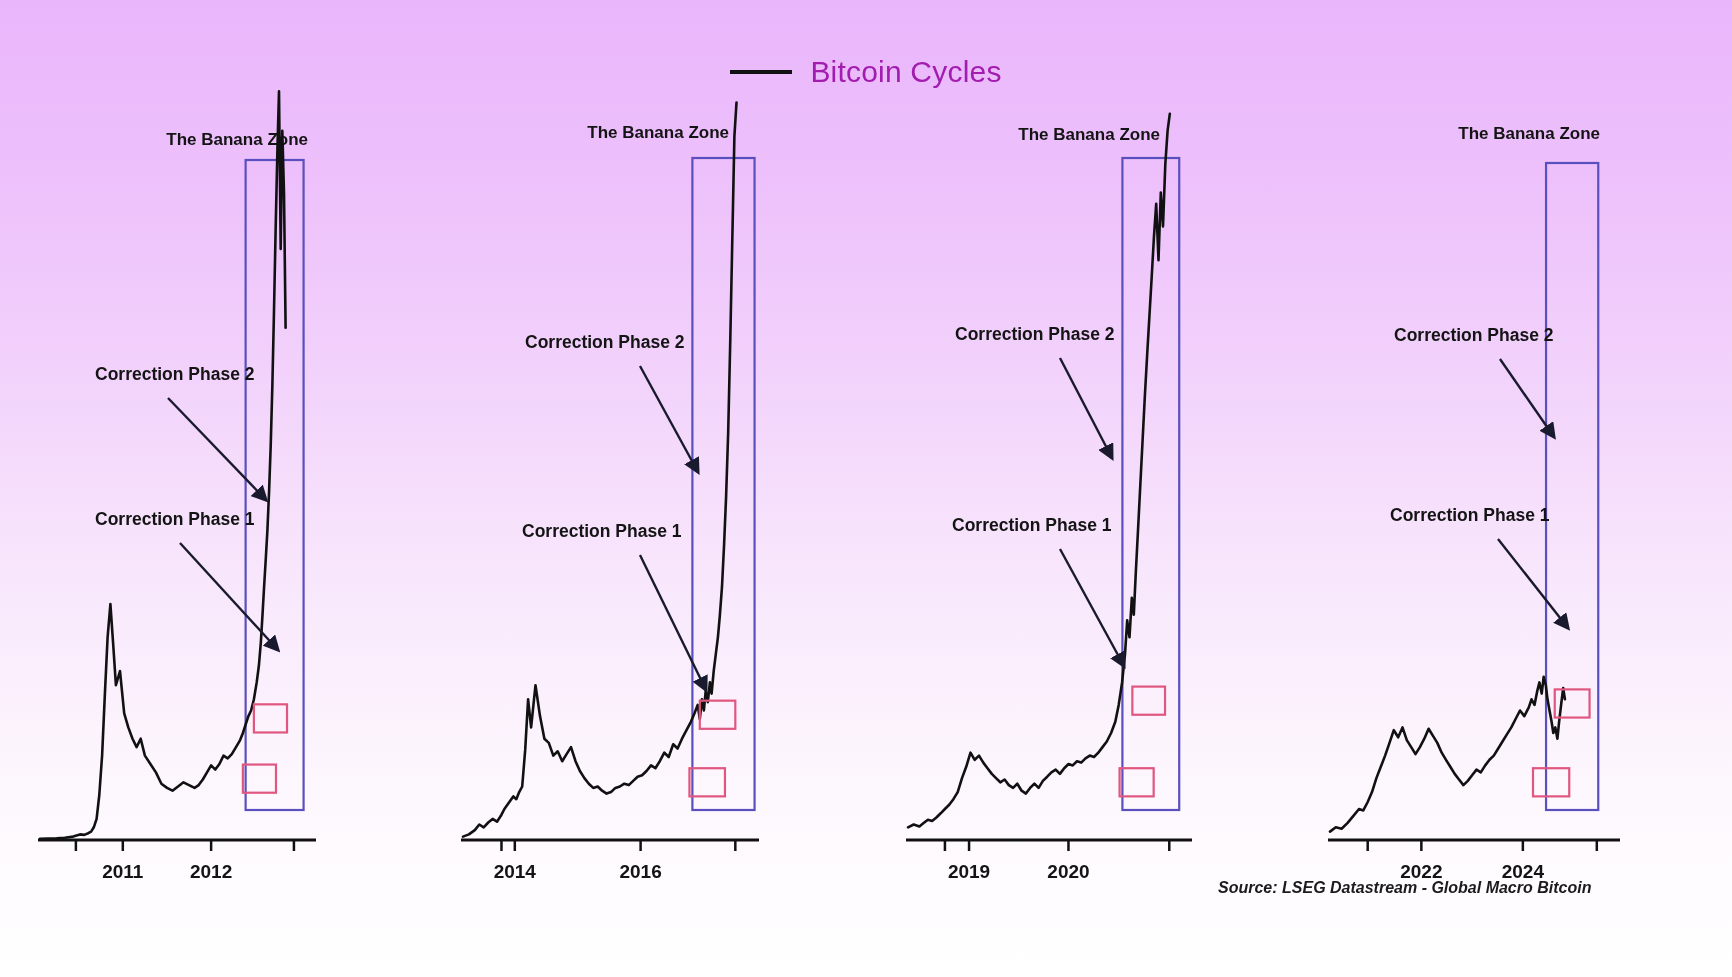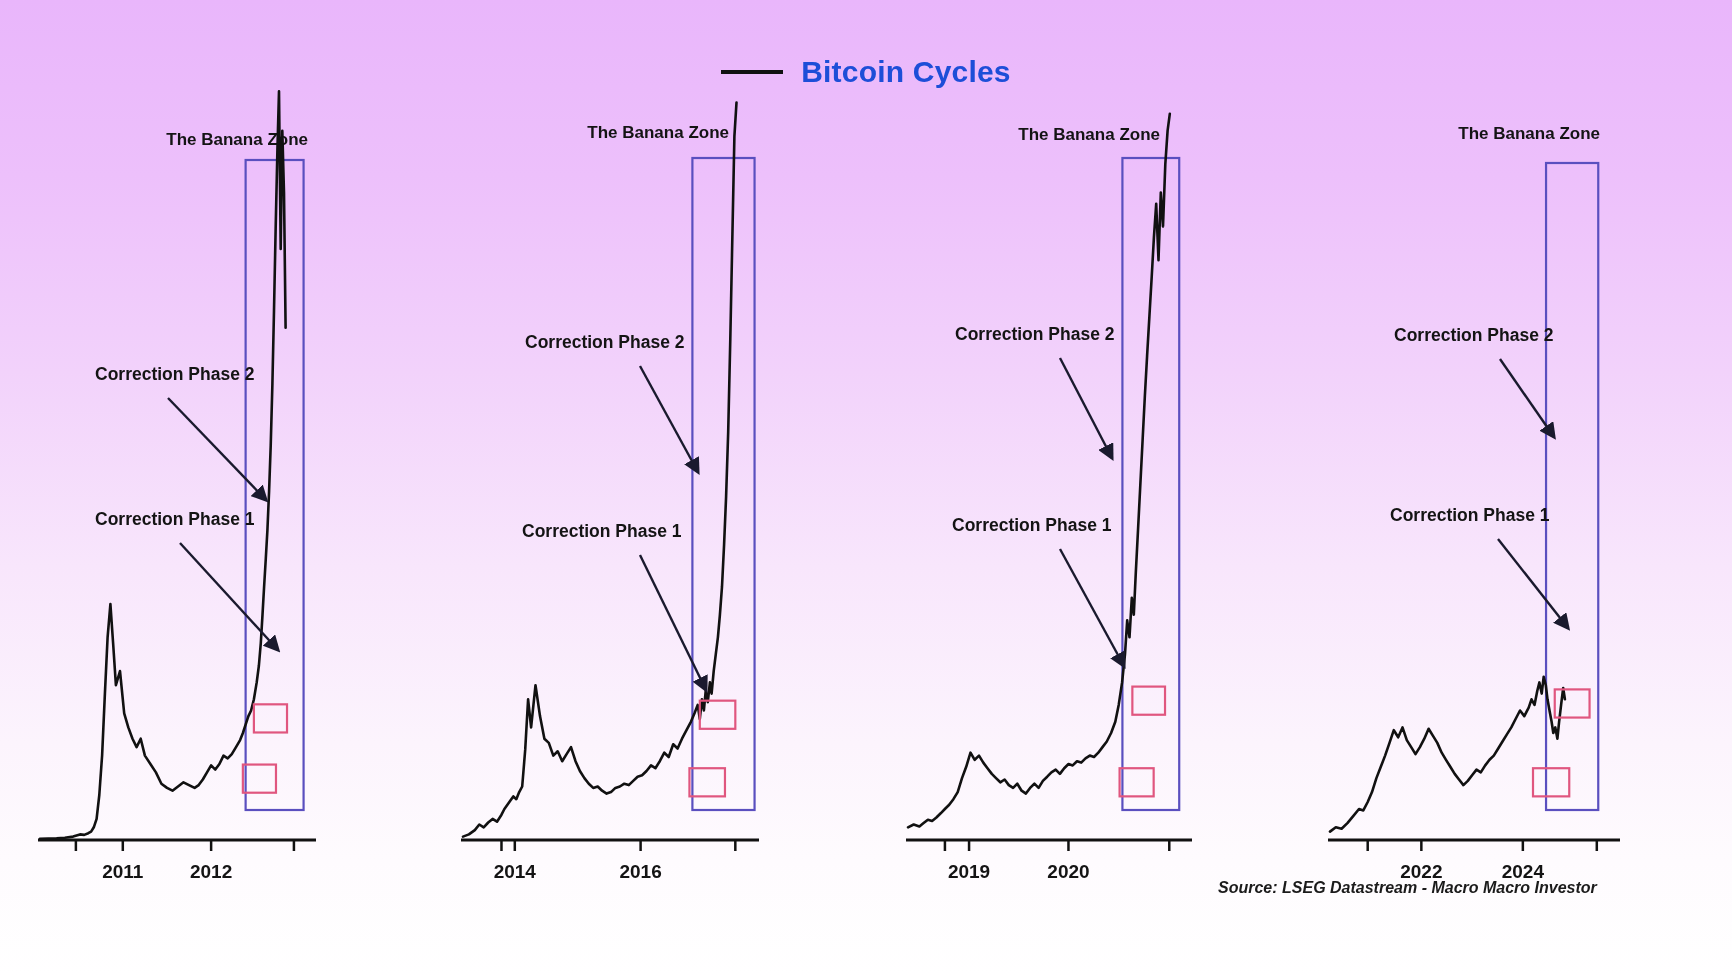--- a/index.html
+++ b/index.html
@@ -6,21 +6,21 @@
   body{
     width:1732px;height:977px;
     font-family:"Liberation Sans", sans-serif;
     background:linear-gradient(180deg,#e9b6fb 0%, #edc0fb 18%, #f2d2fb 38%, #f8e6fc 58%, #fcf4fd 76%, #fefbfe 88%, #ffffff 100%);
     overflow:hidden;position:relative;
   }
   #stage{position:absolute;left:0;top:0;width:1732px;height:977px;}
   .title-wrap{position:absolute;left:0;top:55px;width:1732px;text-align:center;}
   .title-inner{display:inline-flex;align-items:center;gap:18px;}
   .legend-line{display:inline-block;width:62px;height:4px;background:#111;}
-  .chart-title{font-size:30px;font-weight:bold;color:#1d4ed8;letter-spacing:.2px;}
+  .chart-title{font-size:30px;font-weight:normal;color:#a21caf;letter-spacing:.2px;}
   .source{
     position:absolute;left:1218px;top:879px;font-size:16px;font-style:italic;
     font-weight:bold;color:#1b1b1b;white-space:nowrap;
   }
   svg{position:absolute;left:0;top:0;overflow:visible;}
   .bz-label{font-size:17px;font-weight:bold;fill:#141414;font-family:"Liberation Sans", sans-serif;}
   .cp-label{font-size:17.5px;font-weight:bold;fill:#141414;font-family:"Liberation Sans", sans-serif;}
   .tick-label{font-size:19px;font-weight:bold;fill:#141414;font-family:"Liberation Sans", sans-serif;}
 </style>
 </head>
@@ -108,15 +108,15 @@
         <polyline points="1330.0,831.6 1335.8,827.3 1341.6,828.7 1347.4,823.1 1353.2,816.1 1359.0,809.0 1363.3,810.4 1367.7,802.0 1372.0,792.1 1376.4,778.1 1380.8,766.8 1385.1,755.6 1389.5,742.9 1393.8,730.2 1398.2,737.3 1402.5,727.4 1406.8,740.1 1411.2,747.1 1415.5,754.1 1419.9,747.1 1424.3,738.7 1428.6,728.8 1433.0,735.9 1437.3,742.9 1441.7,752.7 1446.0,759.8 1450.3,766.8 1454.7,773.9 1459.0,779.5 1463.4,785.1 1467.8,780.9 1472.1,775.3 1476.5,769.6 1480.8,772.4 1485.2,765.4 1489.5,759.8 1493.8,755.6 1498.2,748.5 1502.5,741.5 1506.9,734.4 1511.3,727.4 1515.6,719.0 1520.0,710.5 1524.3,716.1 1528.7,707.7 1531.5,699.3 1534.5,704.9 1537.3,690.8 1539.4,682.4 1541.7,693.6 1543.7,676.7 1545.8,685.2 1547.5,699.3 1549.5,710.5 1551.6,721.8 1553.3,733.0 1555.3,727.4 1557.4,738.7 1559.1,721.8 1561.1,704.9 1563.2,688.0 1564.9,699.3" fill="none" stroke="#111111" stroke-width="2.6" stroke-linejoin="round" stroke-linecap="round"></polyline>
         <rect x="1533" y="768.2222222222222" width="36.25" height="28.148148148148152" fill="none" stroke="#e0567f" stroke-width="2.2"></rect>
         <rect x="1554.75" y="689.4074074074074" width="34.799999999999955" height="28.148148148148152" fill="none" stroke="#e0567f" stroke-width="2.2"></rect>
         <text x="1394" y="341" class="cp-label">Correction Phase 2</text>
         <line x1="1500" y1="359" x2="1554" y2="437" stroke="#1a1a2e" stroke-width="2.4" marker-end="url(#ah)"></line>
         <text x="1390" y="521" class="cp-label">Correction Phase 1</text>
         <line x1="1498" y1="539" x2="1568" y2="628" stroke="#1a1a2e" stroke-width="2.4" marker-end="url(#ah)"></line>
       </g>
     </svg>
 
-  <div class="source">Source: LSEG Datastream - Macro Macro Investor</div>
+  <div class="source">Source: LSEG Datastream - Global Macro Bitcoin</div>
 
 </div>
 
 </body></html>

